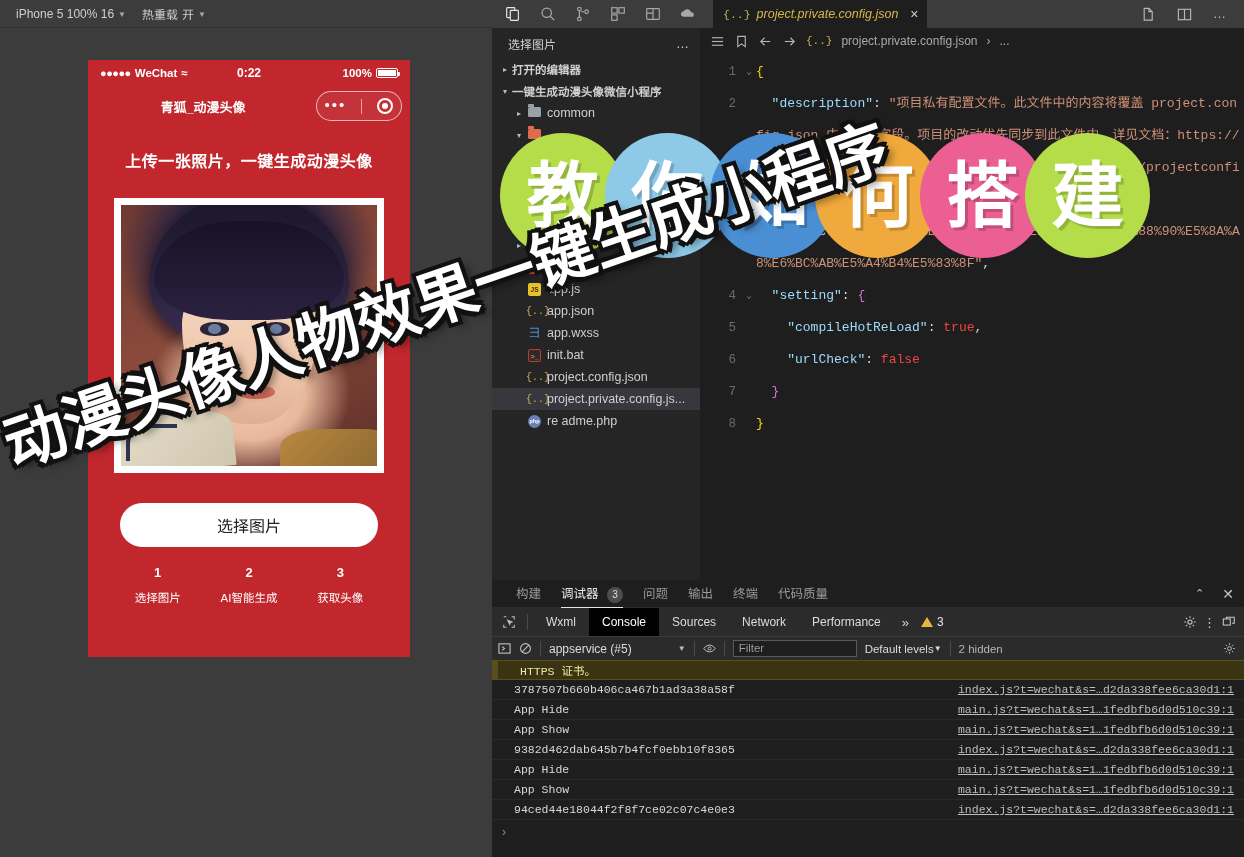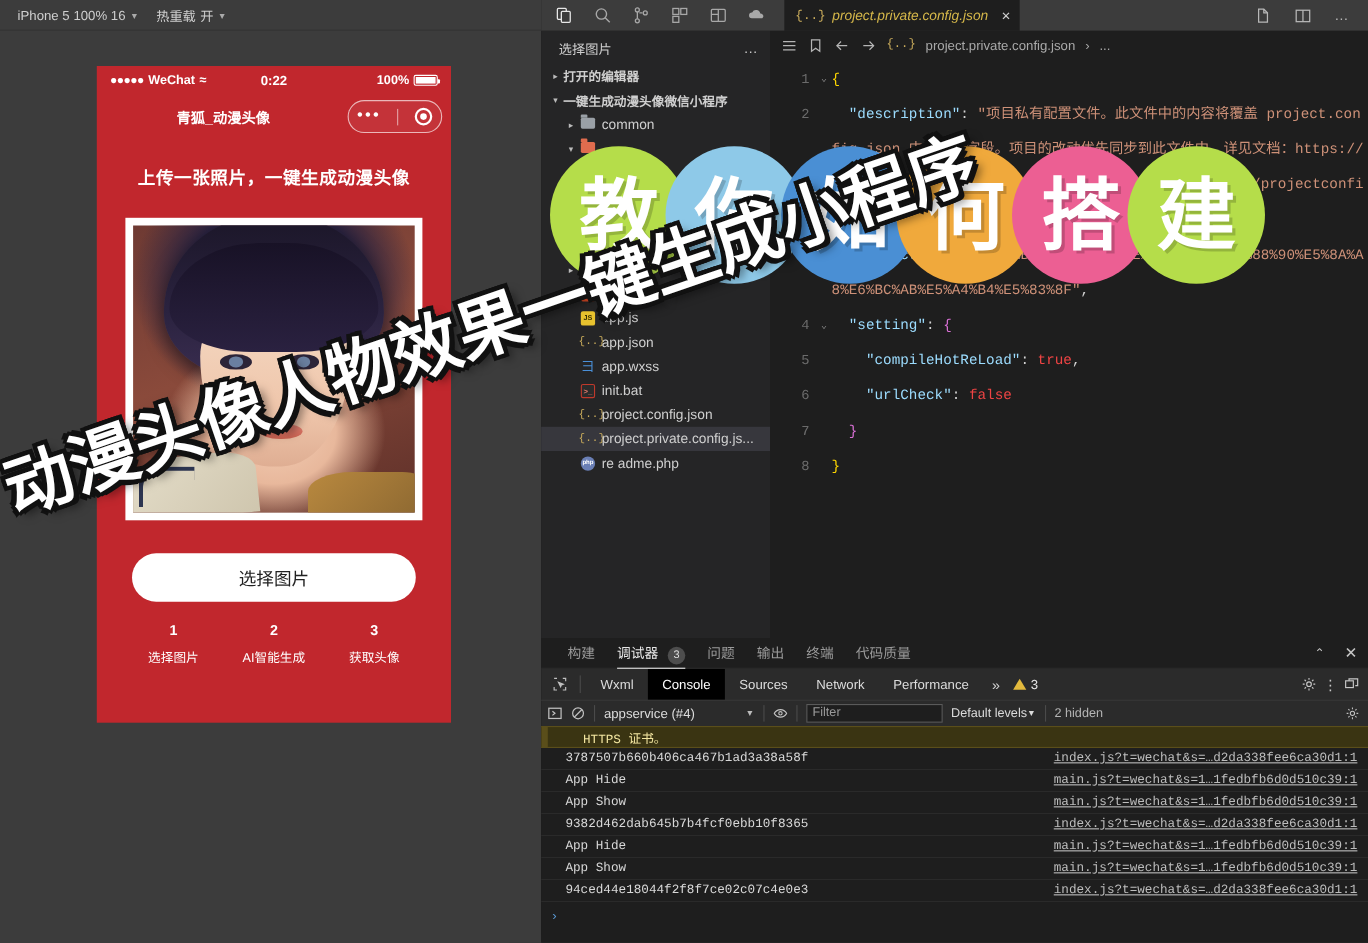--- a/index.html
+++ b/index.html
@@ -270,21 +270,21 @@
   .cb-filter {
     width: 124px; height:17px; background:#1e1e1e; border:1px solid #5a5a5a;
     color:#9a9a9a; font-size:11.5px; padding:0 5px; line-height:15px;
   }
   .cb-levels { color:#dcdcdc; font-size:11.5px; display:flex;align-items:center;}
   .cb-hidden { color:#b5b5b5; font-size:11.5px; }
 
   .console-body { background:#1e1e1e; height:190px; overflow:hidden; }
   .c-warnrow {
     background: #3a3412; border-top:1px solid #5a4e1a; border-bottom:1px solid #5a4e1a;
-    height: 20px; display:flex; align-items:center; padding-left:32px;
+    height: 20px; display:flex; align-items:center; padding-left:22px;
     color:#f2e5a0; font-size:11.5px;
     font-family:"Liberation Mono","DejaVu Sans Mono",monospace;
     border-left: 6px solid #5a4e1a;
   }
   .c-row {
     height: 20px; display:flex; align-items:center; padding-left:22px;
     border-bottom:1px solid #2a2a2a; font-size:11.5px; color:#d8d8d8;
     font-family:"Liberation Mono","DejaVu Sans Mono",monospace;
   }
   .c-msg { flex:1; }
@@ -706,21 +706,21 @@
             </svg>
         </span>
         <span class="cb-ic">
           <svg viewBox="0 0 14 14" fill="none" stroke="currentColor" stroke-width="1.2">
               <circle cx="7" cy="7" r="5.3"></circle>
               <line x1="3.2" y1="10.8" x2="10.8" y2="3.2"></line>
             </svg>
         </span>
         <span class="cb-sep"></span>
         <span class="cb-sel">
-          <span>appservice (#4)</span>
+          <span>appservice (#5)</span>
           <span class="cv">▼</span>
         </span>
         <span class="cb-sep"></span>
         <span class="cb-ic">
           <svg viewBox="0 0 16 14" fill="none" stroke="currentColor" stroke-width="1.2">
               <path d="M1 7s2.6-4.2 7-4.2S15 7 15 7s-2.6 4.2-7 4.2S1 7 1 7z"></path>
               <circle cx="8" cy="7" r="1.9"></circle>
             </svg>
         </span>
         <span class="cb-sep"></span>

